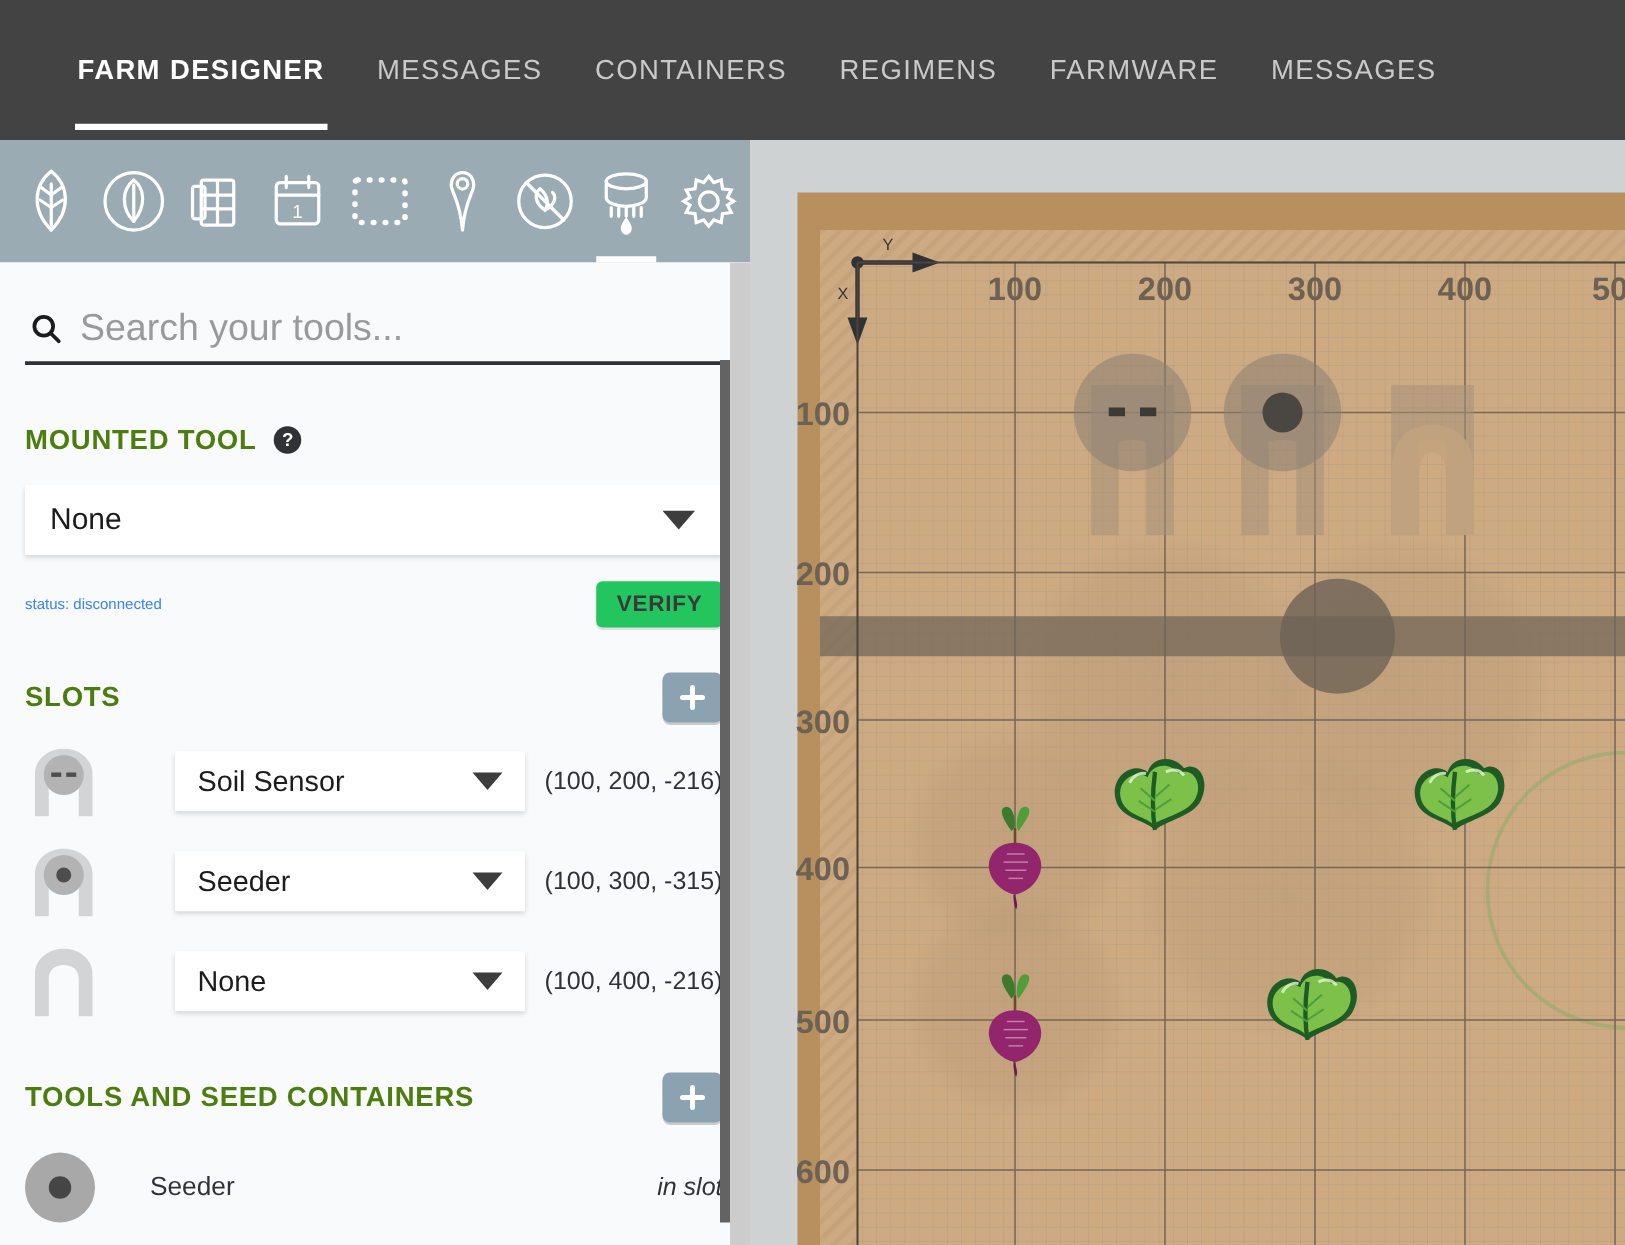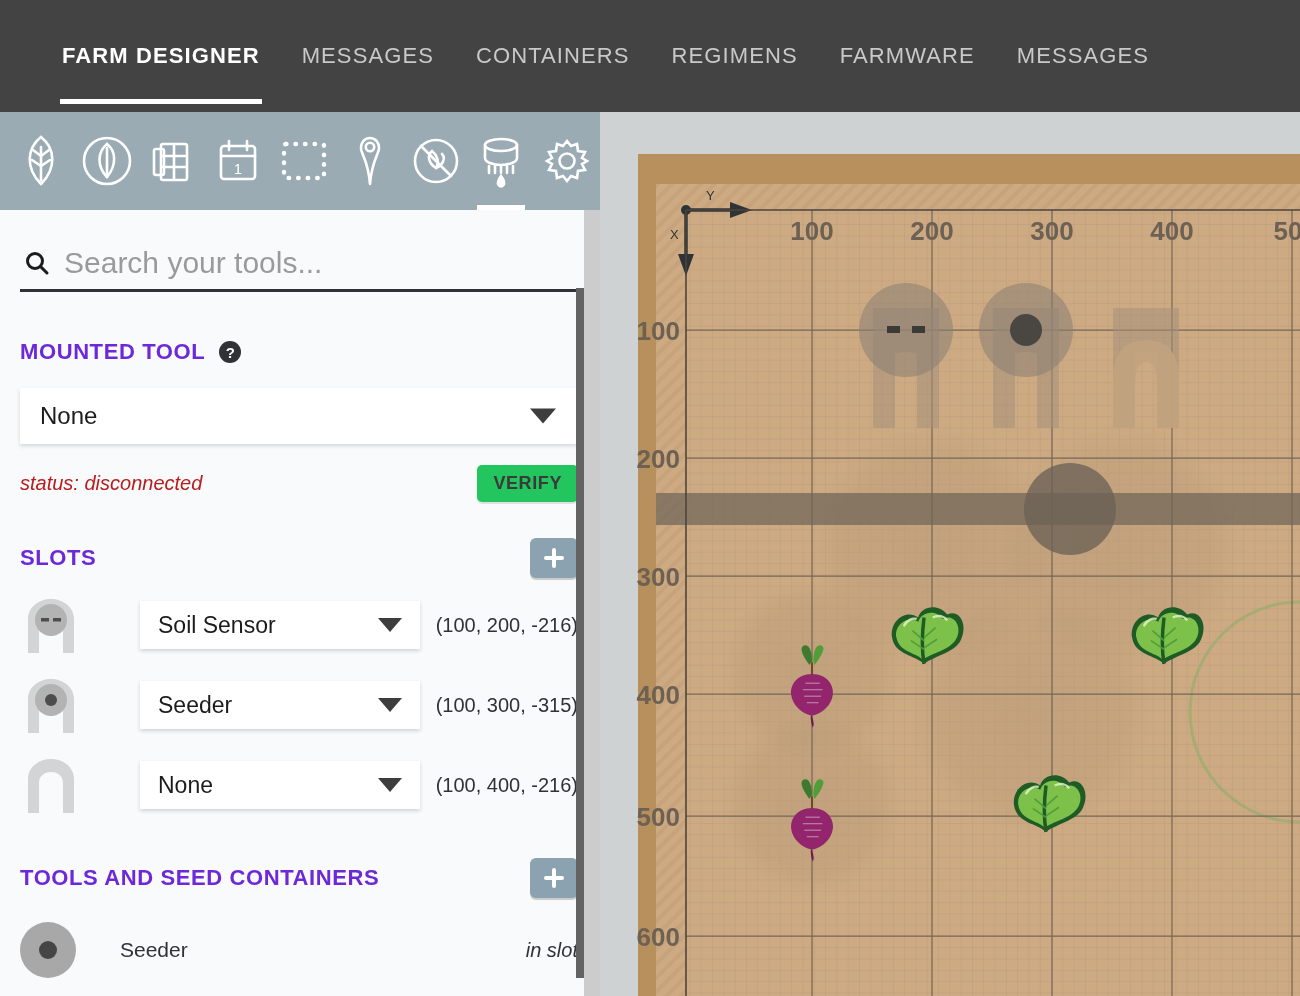--- a/index.html
+++ b/index.html
@@ -63,21 +63,21 @@
     flex: 1; border: none; outline: none; background: transparent;
     font-family: "Liberation Sans", sans-serif; font-size: 30px; color: #3a3a3a;
     padding-left: 10px;
   }
   .search-input::placeholder { color: #9a9a9a; }
 
   .section-head {
     display: flex; align-items: center; margin: 40px 22px 0 20px; height: 40px;
   }
   .section-title {
-    font-size: 22px; font-weight: bold; letter-spacing: 0.6px; color: #6d28d9;
+    font-size: 22px; font-weight: bold; letter-spacing: 0.6px; color: #4d7c0f;
     text-transform: uppercase;
   }
   .help-badge {
     margin-left: 14px; width: 22px; height: 22px; border-radius: 50%;
     background: #2f3336; color: #fff; font-size: 15px; font-weight: bold;
     display: flex; align-items: center; justify-content: center; cursor: pointer;
   }
   .plus-btn {
     margin-left: auto; width: 48px; height: 40px; border-radius: 6px;
     background: #8ba2b0; border: none; color: #fff; cursor: pointer;
@@ -93,21 +93,21 @@
   .fb-select .val { font-size: 24px; color: #1c1c1c; padding-left: 20px; }
   .fb-select .caret {
     position: absolute; right: 22px; top: 50%; transform: translateY(-50%);
     width: 0; height: 0; border-left: 13px solid transparent;
     border-right: 13px solid transparent; border-top: 15px solid #3d3d3d;
   }
 
   .status-row {
     display: flex; align-items: center; margin: 22px 22px 0 20px; height: 34px;
   }
-  .status-text { font-size: 20px; color: #b91c1c; font-style: italic; }
+  .status-text { font-size: 12px; color: #3b82f6; }
   .verify-btn {
     margin-left: auto; background: #22c55e; border: none; border-radius: 5px;
     padding: 8px 16px; font-size: 18px; font-weight: bold; letter-spacing: 0.6px;
     color: #3a3a3a; cursor: pointer; box-shadow: 0 2px 0 rgba(0,0,0,0.10);
     font-family: "Liberation Sans", sans-serif;
   }
 
   .slot-row { display: flex; align-items: center; margin: 14px 22px 0 20px; height: 66px; }
   .slot-thumb { width: 62px; height: 60px; flex: none; }
   .slot-select {

